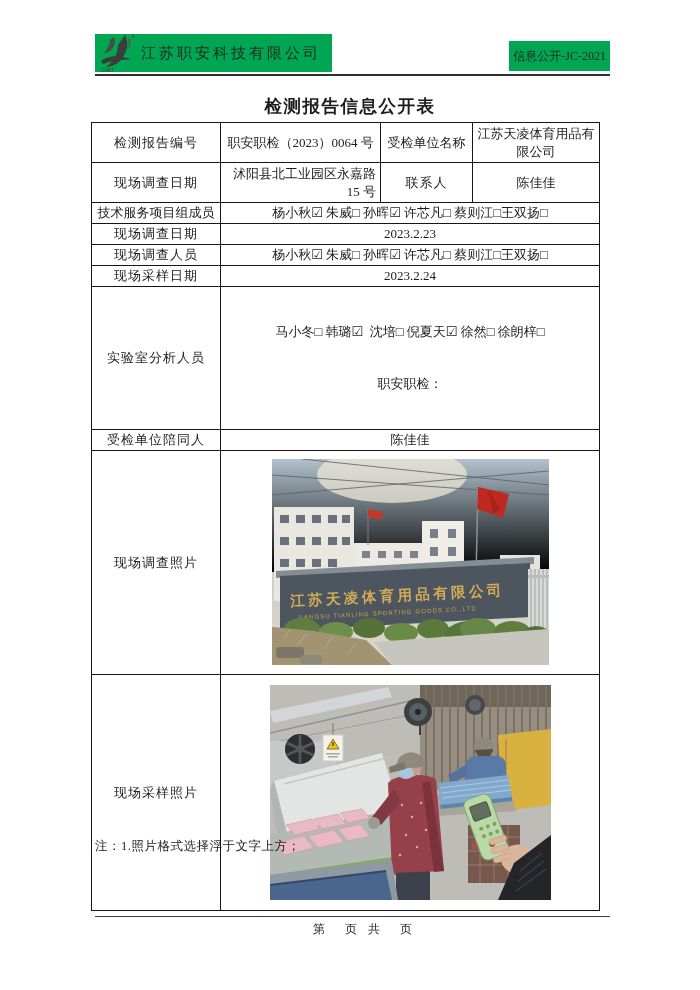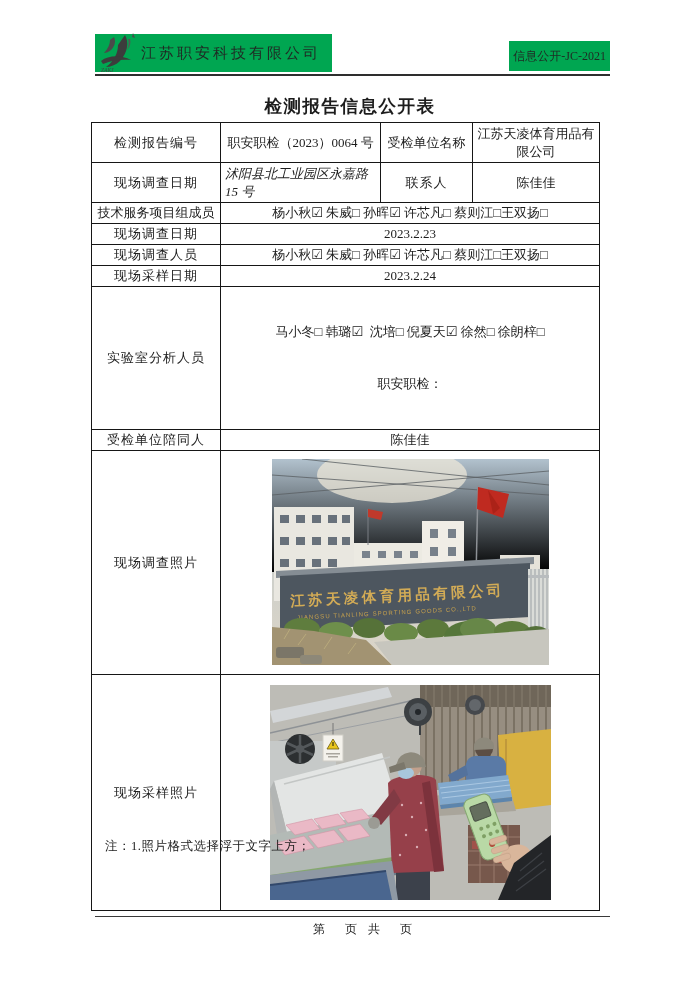--- a/index.html
+++ b/index.html
@@ -20,26 +20,26 @@
          font-size:17.5px;font-weight:bold;letter-spacing:1.5px;}
 
   
   table.form{position:absolute;left:91px;top:122px;width:508px;border-collapse:collapse;table-layout:fixed;border-radius:12px;}
   table.form td{border:1px solid #161616;vertical-align:middle;font-size:13px;line-height:1.35;
                 padding:1px 4px;overflow:hidden;}
   td.lbl{text-align:center;letter-spacing:1px;}
   td.lbl-tight{text-align:center;letter-spacing:0;padding:1px 1px;}
   td.vc{text-align:center;}
   td.vl{text-align:center;padding-left:7px;white-space:pre-wrap;}
-  td.addr{text-align:left;white-space:pre-line;font-style:italic;}
+  td.addr{text-align:right;white-space:pre-line;}
   td.photo-cell{text-align:center;padding:0;}
   .ph{display:inline-block;vertical-align:middle;line-height:0;}
 
   
-  .note{position:absolute;left:105px;top:838px;font-size:12.5px;letter-spacing:.5px;}
+  .note{position:absolute;left:95px;top:838px;font-size:12.5px;letter-spacing:.5px;}
   .footline{position:absolute;left:95px;top:916px;width:515px;border-top:1.5px solid #3a3a3a;}
   .pageno{position:absolute;left:107px;top:921px;width:515px;text-align:center;
           font-size:12px;letter-spacing:4px;white-space:pre;}
 </style>
 </head>
 <body>
 
 <div class="page">
 
   <div class="hdr">

